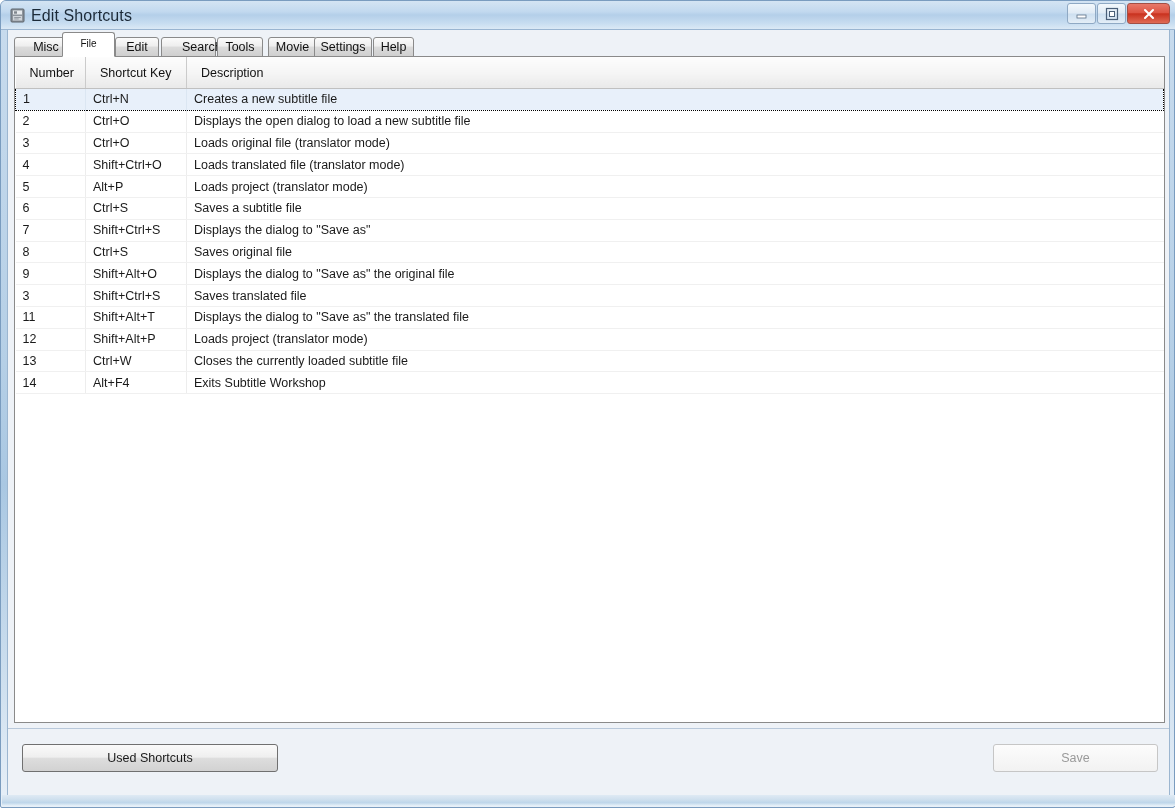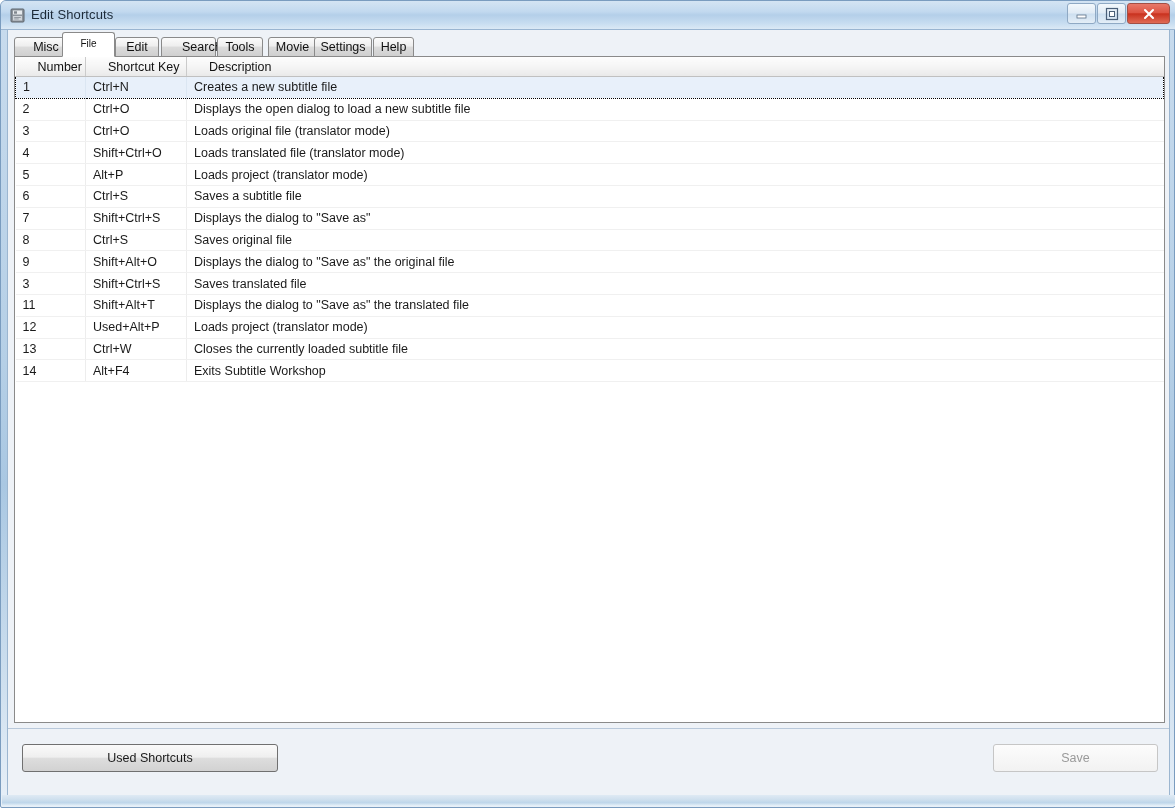--- a/index.html
+++ b/index.html
@@ -47,21 +47,21 @@
 
   #title-icon {
     position: absolute;
     left: 9px; top: 7px;
     width: 15px; height: 15px;
   }
 
   #title-text {
     position: absolute;
     left: 30px; top: 6px;
-    font-size: 13px;
+    font-size: 16px;
     color: #1c2a38;
     letter-spacing: 0.1px;
     white-space: nowrap;
   }
 
   
   .winbtn {
     position: absolute;
     top: 2px;
     height: 21px;
@@ -148,27 +148,27 @@
     border-collapse: collapse;
     table-layout: fixed;
     font-size: 12.5px;
     color: #1a1a1a;
   }
   #gridtable col.c-num   { width: 70px; }
   #gridtable col.c-key   { width: 101px; }
   #gridtable col.c-desc  { width: auto; }
 
   #gridtable thead th {
-    height: 19px;
+    height: 31px;
     background: linear-gradient(to bottom, #fdfdfd 0%, #f4f4f4 55%, #e9e9e9 100%);
     border-right: 1px solid #cbcbcb;
     border-bottom: 1px solid #c0c0c0;
     font-weight: normal;
     text-align: left;
-    padding: 0 0 0 22px;
+    padding: 0 0 0 14px;
     color: #111111;
     white-space: nowrap;
   }
   #gridtable thead th:last-child { border-right: none; }
 
   #gridtable tbody td {
     height: 20.8px;
     padding: 0 0 0 7px;
     border-right: 1px solid #ededed;
     border-bottom: 1px solid #f0f0f0;
@@ -349,21 +349,21 @@
               <td>Shift+Ctrl+S</td>
               <td>Saves translated file</td>
             </tr>
             <tr>
               <td>11</td>
               <td>Shift+Alt+T</td>
               <td>Displays the dialog to "Save as" the translated file</td>
             </tr>
             <tr>
               <td>12</td>
-              <td>Used+Alt+P</td>
+              <td>Shift+Alt+P</td>
               <td>Loads project (translator mode)</td>
             </tr>
             <tr>
               <td>13</td>
               <td>Ctrl+W</td>
               <td>Closes the currently loaded subtitle file</td>
             </tr>
             <tr>
               <td>14</td>
               <td>Alt+F4</td>

